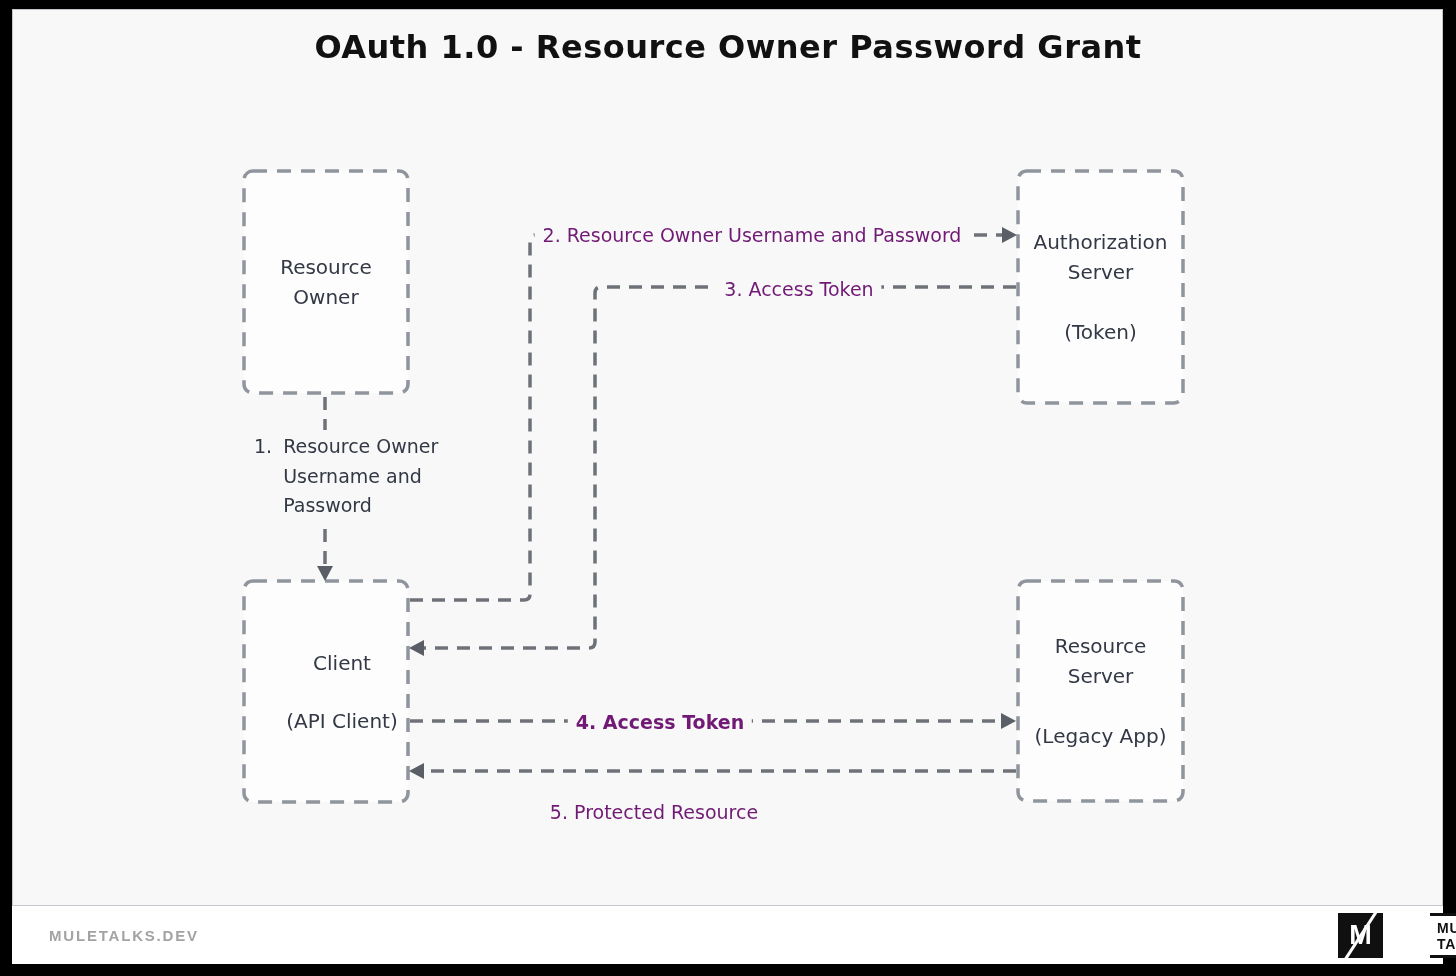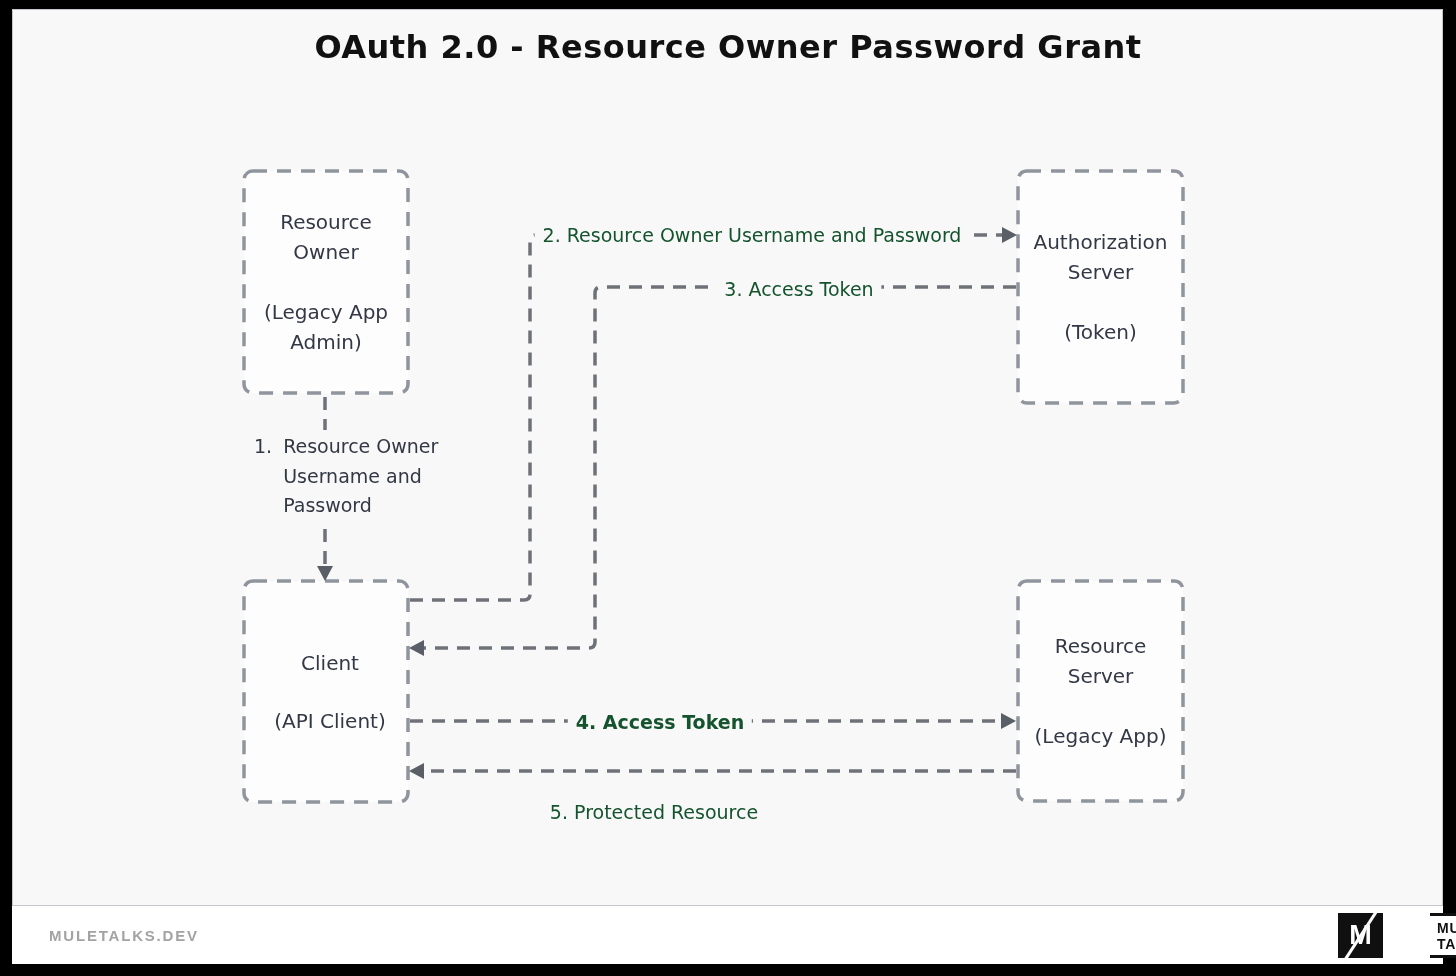--- a/index.html
+++ b/index.html
@@ -35,26 +35,26 @@
   }
   .node {
     position:absolute;
     display:flex; flex-direction:column; align-items:center; justify-content:center;
     text-align:center; gap:30px;
     font-size:20px; line-height:30px; color:#333845;
   }
   .pre { white-space:pre-line; }
   .node-ro { left:244px; top:171px; width:164px; height:222px; }
   .node-as { left:1018px; top:171px; width:165px; height:232px;justify-content:center; }
-  .node-cl { left:248px; top:581px; width:164px; height:221px;gap:28px; }
+  .node-cl { left:260px; top:581px; width:164px; height:221px;gap:28px; }
   .node-rs { left:1018px; top:581px; width:165px; height:220px; }
   .edge-label {
     position:absolute; transform:translate(-50%,-50%);
     background:#f8f8f8; padding:0 8px;
-    font-size:19px; white-space:nowrap; color:#14532d;
+    font-size:19px; white-space:nowrap; color:#701a75;
   }
   .lbl-2 { left:752px; top:235px; }
   .lbl-3 { left:799px; top:289px;text-align:center; }
   .lbl-4 { left:660px; top:722px;font-weight:bold; }
   .lbl-5 { left:654px; top:771px;margin-top:41px; }
   .step1 {
     position:absolute; left:248px; top:430px;
     display:flex; gap:11px;
     background:#f8f8f8; padding:2px 6px 4px 6px;
     font-size:19px; line-height:29.5px; color:#333845;
@@ -90,21 +90,21 @@
   }
 </style>
 </head>
 <body>
 
 <div class="card"></div>
 
 <div class="diagram"></div>
 <div class="footer"></div>
 
-<div class="title">OAuth 2.0 - Resource Owner Password Grant</div>
+<div class="title">OAuth 1.0 - Resource Owner Password Grant</div>
 
 <svg class="overlay" viewBox="0 0 1456 976">
 
   <rect x="244" y="171" width="164" height="222" rx="9" fill="#fdfdfe" stroke="#8f949d" stroke-width="3.5" stroke-dasharray="14 10"></rect>
   <rect x="1018" y="171" width="165" height="232" rx="9" fill="#fdfdfe" stroke="#8f949d" stroke-width="3.5" stroke-dasharray="14 10"></rect>
   <rect x="244" y="581" width="164" height="221" rx="9" fill="#fdfdfe" stroke="#8f949d" stroke-width="3.5" stroke-dasharray="14 10"></rect>
   <rect x="1018" y="581" width="165" height="220" rx="9" fill="#fdfdfe" stroke="#8f949d" stroke-width="3.5" stroke-dasharray="14 10"></rect>
 
   <g fill="none" stroke="#6e7278" stroke-width="3.5" stroke-dasharray="13 9">
     <path d="M325,397 V572"></path>
@@ -119,22 +119,20 @@
     <path d="M1017,235 L1002,227 L1002,243 Z"></path>
     <path d="M409,648 L424,640 L424,656 Z"></path>
     <path d="M1016,721 L1001,713 L1001,729 Z"></path>
     <path d="M409,771 L424,763 L424,779 Z"></path>
   </g>
 </svg>
 
 <div class="node node-ro">
   <div class="pre">Resource
 Owner</div>
-  <div class="pre">(Legacy App
-Admin)</div>
 </div>
 <div class="node node-as">
   <div class="pre">Authorization
 Server</div>
   <div class="pre">(Token)</div>
 </div>
 <div class="node node-cl">
   <div class="pre">Client</div>
   <div class="pre">(API Client)</div>
 </div>

